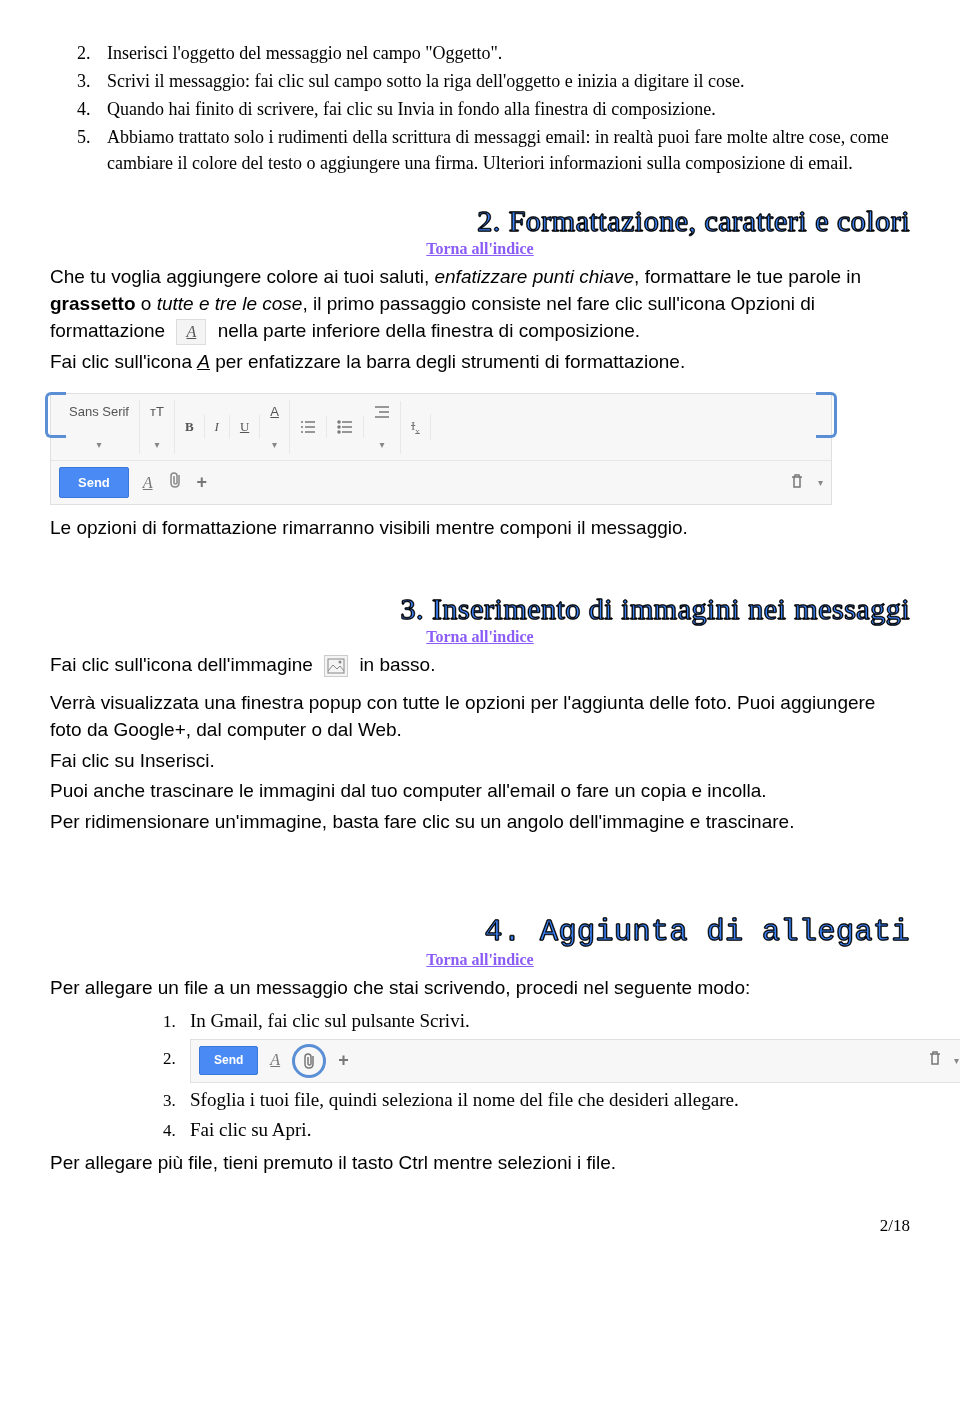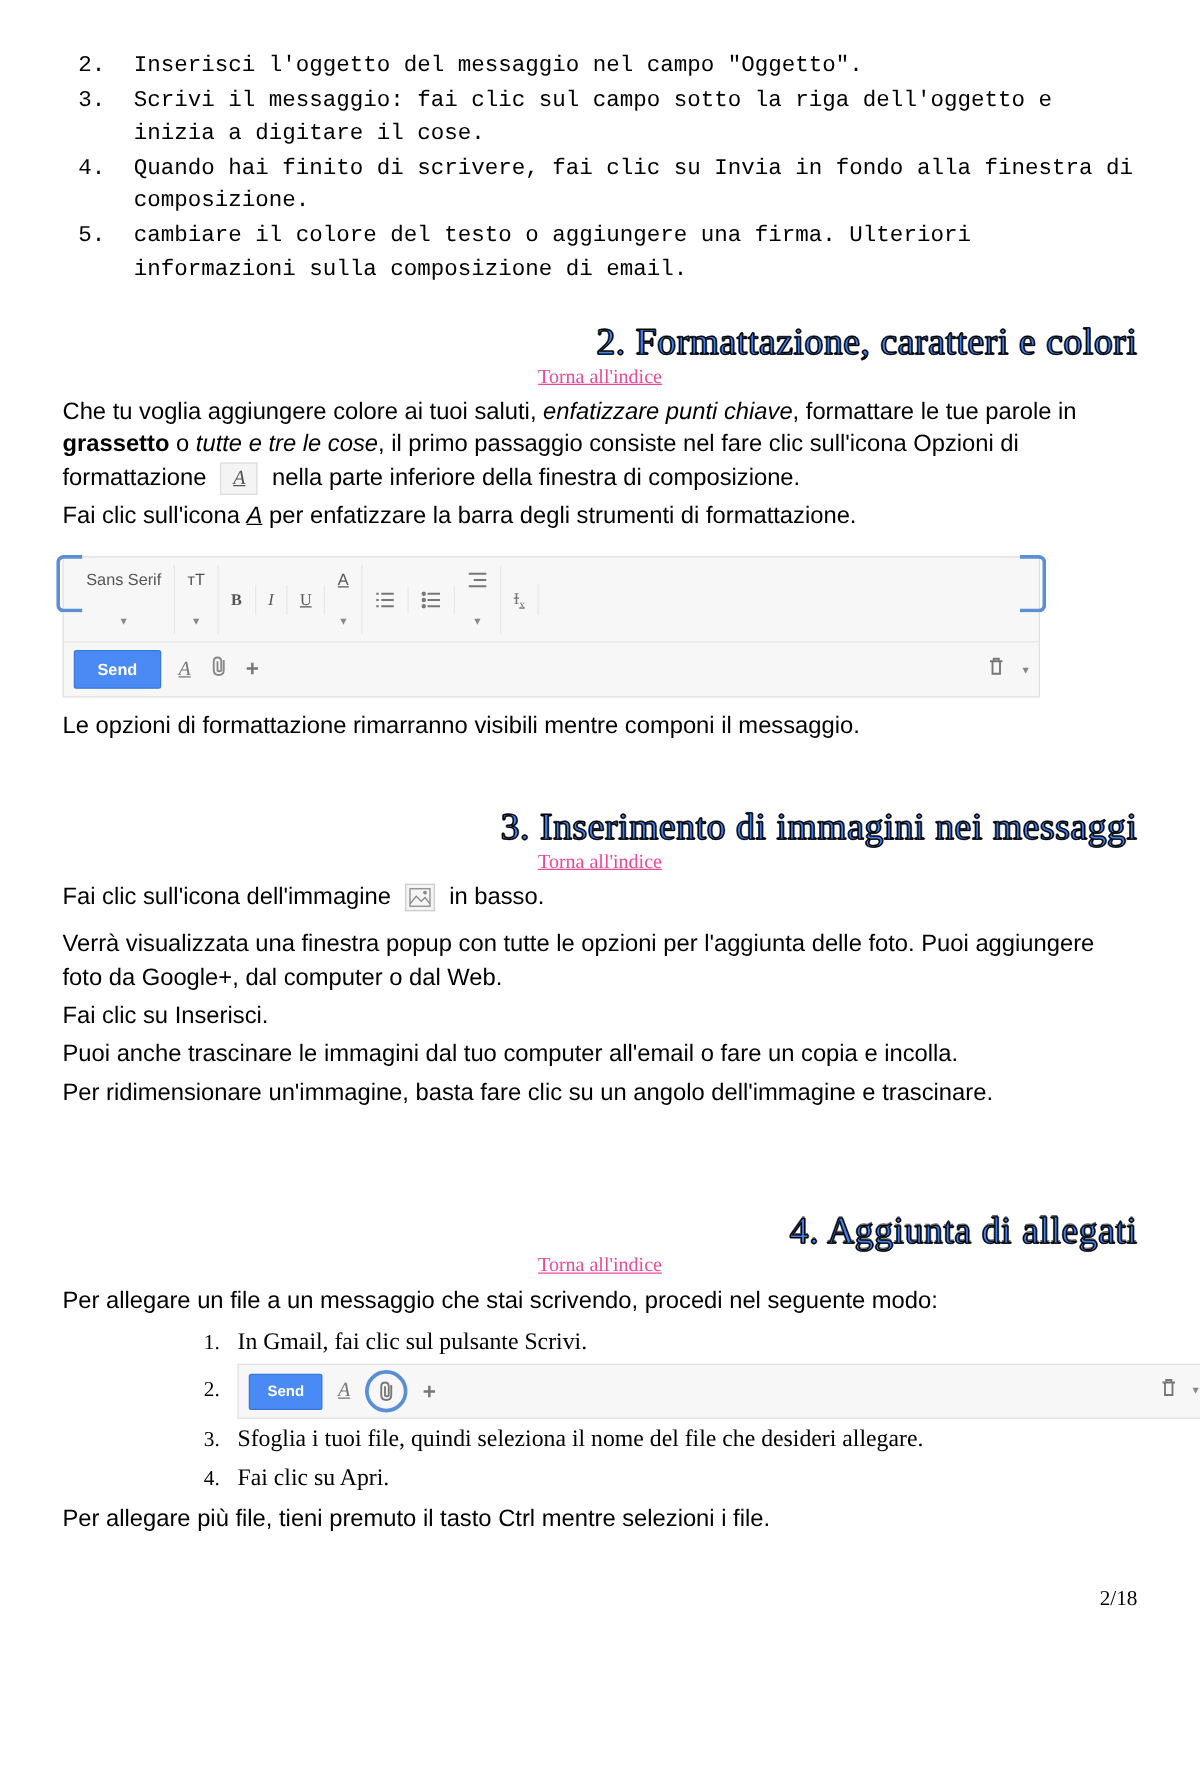--- a/index.html
+++ b/index.html
@@ -6,21 +6,21 @@
     margin: 0;
     padding: 40px 50px 40px 50px;
     font-family: "Comic Sans MS", "Chalkboard SE", cursive, sans-serif;
     font-size: 19px;
     color: #000;
     width: 960px;
     box-sizing: border-box;
     background: #fff;
   }
   .serif-list {
-    font-family: Liberation Mono, monospace;
+    font-family: Liberation Serif, serif;
     font-size: 18px;
     margin: 0 0 8px 0;
     padding-left: 45px;
     line-height: 1.45;
   }
   .serif-list li { padding-left: 12px; margin-bottom: 2px; }
   .serif-list .indent-line { margin-left: 0; }
   h2.outline {
     text-align: right;
     font-family: "Comic Sans MS", cursive;
@@ -30,23 +30,24 @@
     color: #3b82f6;
     -webkit-text-stroke: 1px #000;
     text-shadow: 1px 0 #666, -1px 0 #666, 0 1px #666, 0 -1px #666;
     letter-spacing: 0.5px;
   }
   .index-link {
     display: block;
     text-align: center;
     font-family: Georgia, serif;
     font-size: 16px;
-    color: #ec4899;
+    color: #8b5cf6;
     text-decoration: underline;
     margin: 2px 0 6px 0;
+    font-weight: bold;
   }
   p { margin: 4px 0; line-height: 1.4; }
   .italic { font-style: italic; }
   .bold { font-weight: bold; }
   .u { text-decoration: underline; }
   .inline-icon {
     display: inline-block;
     width: 28px; height: 24px;
     background: #f4f4f4;
     border: 1px solid #ddd;
@@ -171,20 +172,21 @@
   }
 </style>
 </head>
 <body>
 
 <ol start="2" class="serif-list">
   <li><span>Inserisci l'oggetto del messaggio nel campo "Oggetto".</span></li>
   <li><span>Scrivi il messaggio: fai clic sul campo sotto la riga dell'oggetto e inizia a digitare il cose.</span></li>
   <li><span>Quando hai finito di scrivere, fai clic su Invia in fondo alla finestra di composizione.</span></li>
   <li>
+    <span>Abbiamo trattato solo i rudimenti della scrittura di messaggi email: in realtà puoi fare molte altre cose, come</span>
     <div class="indent-line"><span>cambiare il colore del testo o aggiungere una firma. Ulteriori informazioni sulla composizione di email.</span></div>
   </li>
 </ol>
 
 <h2 class="outline">2. Formattazione, caratteri e colori</h2>
 <a class="index-link">Torna all'indice</a>
 
 <p>
   <span>Che tu voglia aggiungere colore ai tuoi saluti, </span><span class="italic">enfatizzare punti chiave</span><span>, formattare le tue parole in </span><span class="bold">grassetto</span><span> o </span><span class="italic">tutte e tre le cose</span><span>, il primo passaggio consiste nel fare clic sull'icona Opzioni di formattazione</span>
   <span class="inline-icon"><span class="u">A</span></span>
@@ -284,21 +286,21 @@
         <circle cx="13" cy="4" r="1.5" fill="#888"></circle>
       </svg>
   </span>
   <span>in basso.</span>
 </p>
 <p style="margin-top:12px;">Verrà visualizzata una finestra popup con tutte le opzioni per l'aggiunta delle foto. Puoi aggiungere foto da Google+, dal computer o dal Web.</p>
 <p>Fai clic su Inserisci.</p>
 <p>Puoi anche trascinare le immagini dal tuo computer all'email o fare un copia e incolla.</p>
 <p>Per ridimensionare un'immagine, basta fare clic su un angolo dell'immagine e trascinare.</p>
 
-<h2 class="outline" style="margin-top:80px;">4. Aggiunta di allegati</h2>
+<h2 class="outline" style="margin-top:80px;font-family:Liberation Mono, monospace;">4. Aggiunta di allegati</h2>
 <a class="index-link">Torna all'indice</a>
 <p>Per allegare un file a un messaggio che stai scrivendo, procedi nel seguente modo:</p>
 <ol class="sub-ol">
   <li>In Gmail, fai clic sul pulsante Scrivi.</li>
   <li>
     <div class="toolbar-wrap-sm">
       <div class="send-btn-sm">Send</div>
       <span class="row2-ico u">A</span>
       <span class="circle-clip">
         <svg width="14" height="16">

